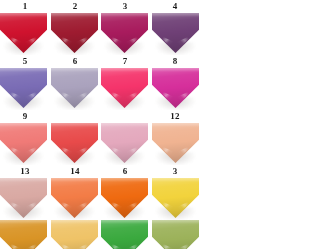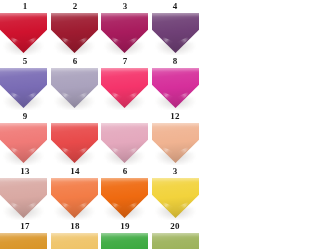--- a/index.html
+++ b/index.html
@@ -326,26 +326,20 @@
           <div class="sheet" style="background-color: rgb(242, 211, 60);">
             <div class="sheet-shade"></div>
             <div class="sheet-topline"></div>
             <div class="sheet-hem-left"></div>
             <div class="sheet-hem-right"></div>
           </div>
         </div>
       </div>
     </div>
     <div class="swatch-row">
-      <div class="label-band">
-        <div class="swatch-label c0">17</div>
-        <div class="swatch-label c1">18</div>
-        <div class="swatch-label c2">19</div>
-        <div class="swatch-label c3">20</div>
-      </div>
       <div class="tile-band">
         <div class="swatch-tile c0">
           <div class="sheet" style="background-color: rgb(217, 148, 38);">
             <div class="sheet-shade"></div>
             <div class="sheet-topline"></div>
             <div class="sheet-hem-left"></div>
             <div class="sheet-hem-right"></div>
           </div>
         </div>
         <div class="swatch-tile c1">

